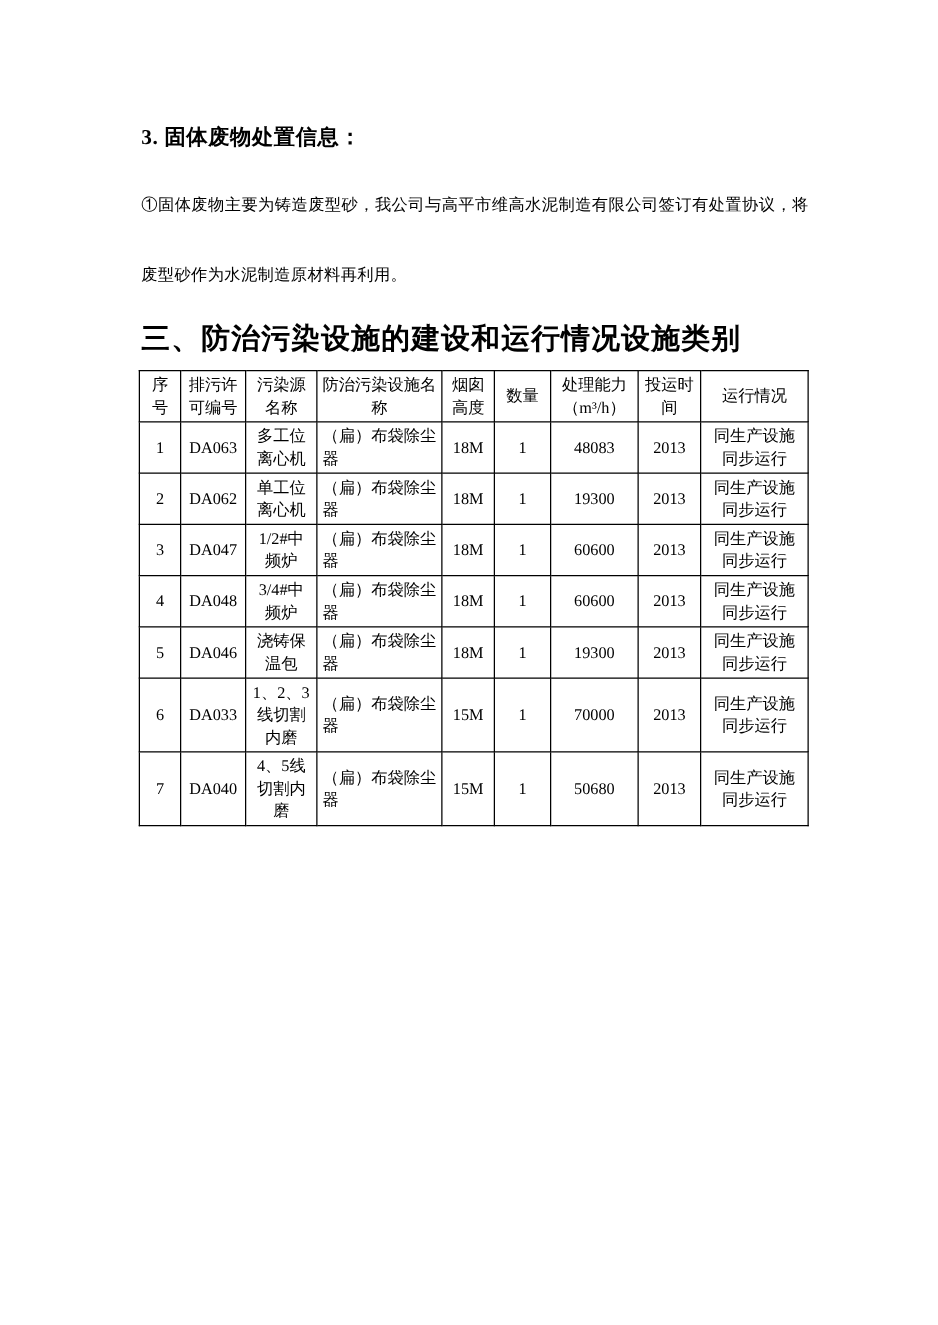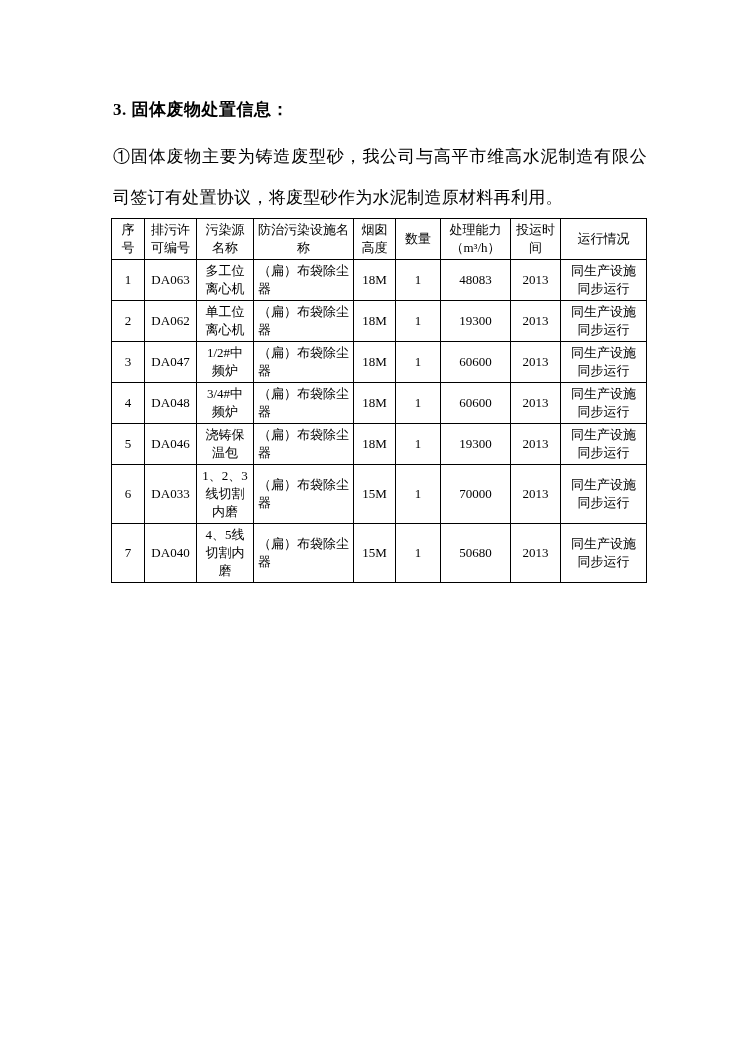--- a/index.html
+++ b/index.html
@@ -18,22 +18,22 @@
     background: #ffffff;
   }
   .h3 {
     font-size: 17px;
     font-weight: bold;
     line-height: 24px;
     margin-bottom: 14px;
     letter-spacing: 0.5px;
   }
   .para {
-    font-size: 17px;
-    line-height: 41px;
+    font-size: 13px;
+    line-height: 56px;
     text-align: justify;
     letter-spacing: 0.3px;
   }
   .para b { font-weight: bold; }
   .section-title {
     font-size: 23px;
     font-weight: bold;
     line-height: 34px;
     margin: 6px 0 8px 0;
     letter-spacing: 1px;
@@ -73,20 +73,21 @@
 <body>
 
 <div class="page">
 
   <div class="h3">3. 固体废物处置信息：</div>
 
   <p class="para">①固体废物主要为铸造废型砂，我公司与高平市维高水泥制造有限公司签订有处置协议，将废型砂作为水泥制造原材料再利用。</p>
 
 
 
+  <div class="section-title">三、防治污染设施的建设和运行情况设施类别</div>
 
   <table class="facilities">
     <colgroup>
       <col class="w0">
         <col class="w1">
         <col class="w2">
         <col class="w3">
         <col class="w4">
       <col class="w5">
         <col class="w6">

